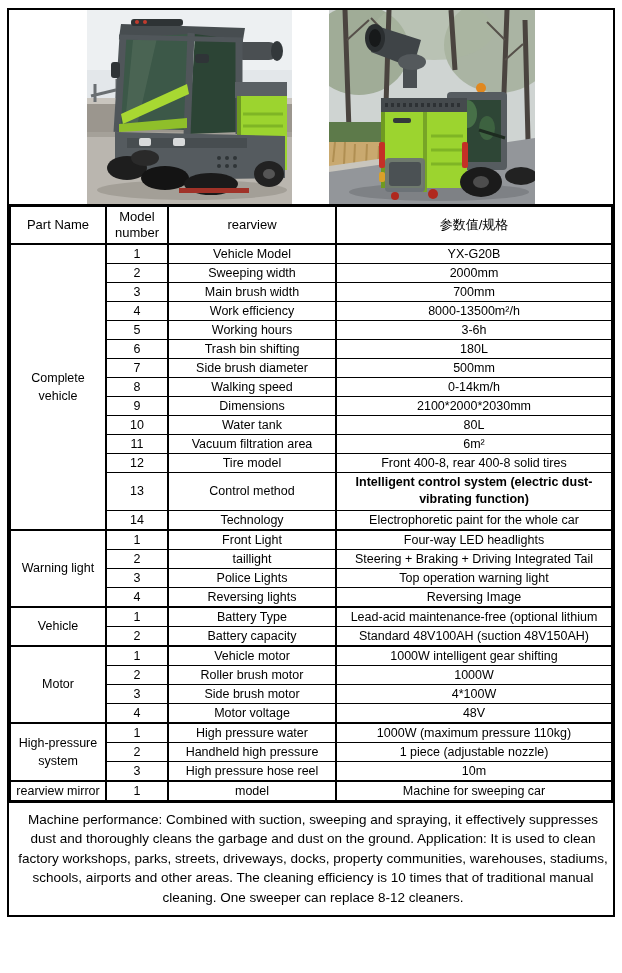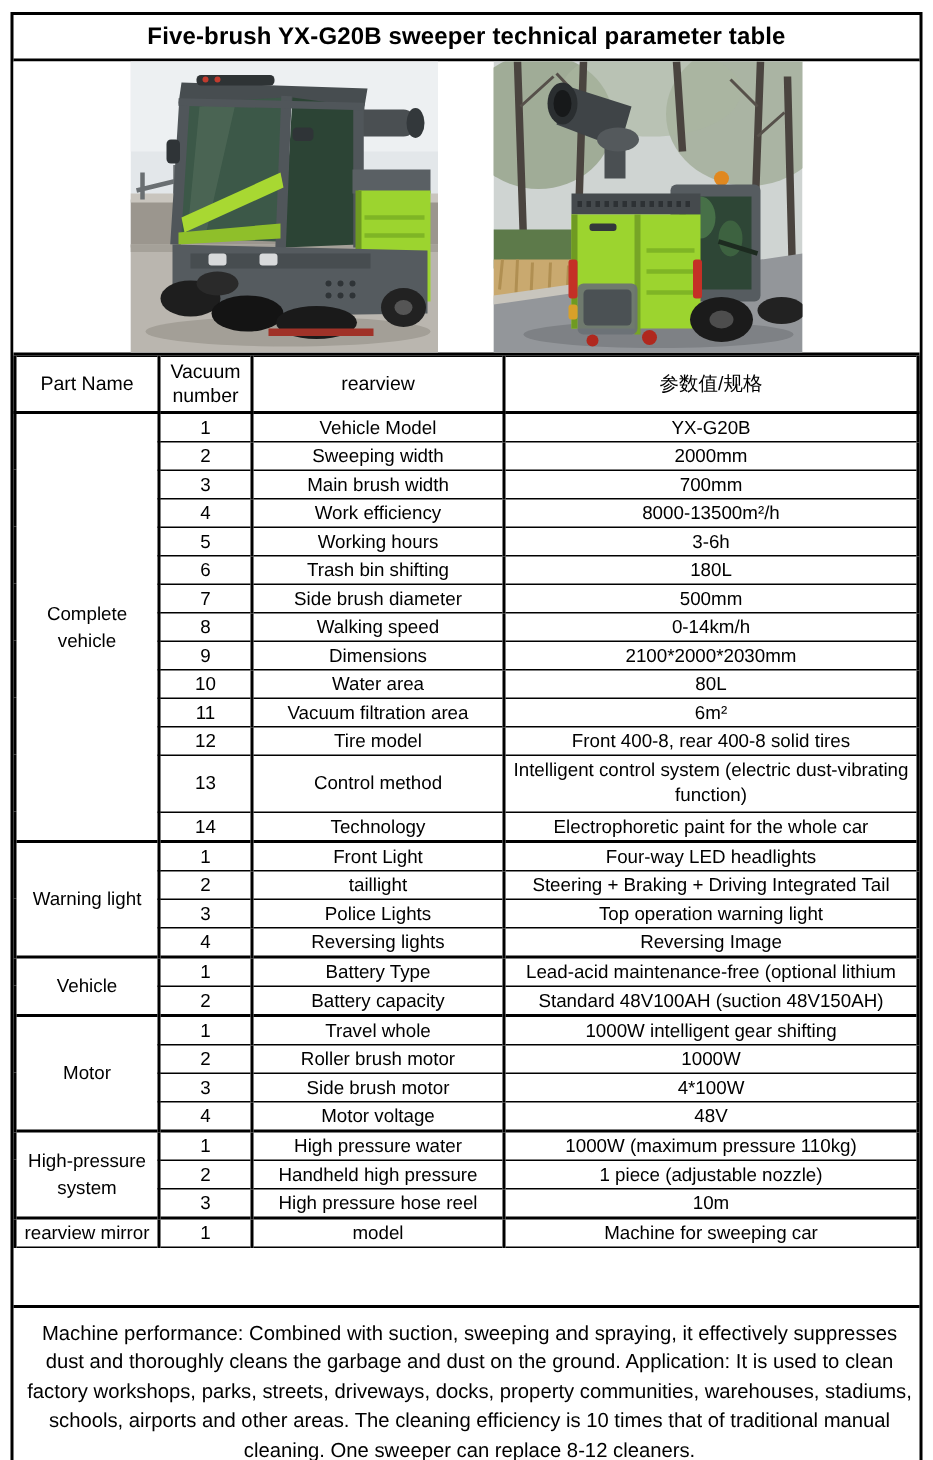--- a/index.html
+++ b/index.html
@@ -14,33 +14,32 @@
   .photo { display:block; }
 
   table.spec { width:100%; border-collapse:collapse; table-layout:fixed; }
   table.spec col.c-part { width:96px; }
   table.spec col.c-serial { width:62px; }
   table.spec col.c-project { width:168px; }
   table.spec th, table.spec td { border:1px solid #000; border-left:2px solid #000; border-right:2px solid #000;
             text-align:center; vertical-align:middle; font-size:12.5px; padding:0 2px; overflow:hidden; }
   table.spec thead th { height:37px; font-weight:normal; border-bottom:2px solid #000; font-size:13px; line-height:1.25; }
   table.spec td { height:19px; line-height:18px; white-space:nowrap; }
-  table.spec td.wrap { white-space:normal; line-height:1.35; height:38px; }
+  table.spec td.wrap { white-space:normal; line-height:1.35; height:38px;font-weight:bold; }
   table.spec tr.group-start td { border-top:2px solid #000; }
   td.part-name { white-space:normal !important; line-height:1.3; font-size:12.5px; }
 
   .footer { border-top:2.5px solid #000; padding:7px 4px 8px 8px; text-align:center;
-            font-size:13.5px; line-height:1.45;margin-top:38px; }
+            font-size:13.5px; line-height:1.45; }
 </style>
 </head>
 <body>
 
 <div class="page">
 
-  <div class="title-bar">Five-brush YX-G20B sweeper technical parameter table</div>
 
   <div class="photos">
 
     <svg class="photo" width="205" height="194" viewBox="0 0 205 194">
       <rect width="205" height="194" fill="#e3e7ea"></rect>
       <rect y="0" width="205" height="60" fill="#edf0f2"></rect>
 
       <rect y="92" width="205" height="32" fill="#9b968e"></rect>
       <rect y="88" width="205" height="6" fill="#c9c5be"></rect>
       <path d="M4 86 L70 70 M8 92 L8 74 M30 88 L30 69 M52 84 L52 66" stroke="#6a6f72" stroke-width="3" fill="none"></path>
@@ -166,21 +165,21 @@
   <table class="spec">
     <colgroup>
       <col class="c-part">
         <col class="c-serial">
         <col class="c-project">
         <col>
     </colgroup>
     <thead>
       <tr>
         <th>Part Name</th>
-        <th>Vacuum number</th>
+        <th>Model number</th>
         <th>rearview</th>
         <th>参数值/规格</th>
       </tr>
     </thead>
     <tbody id="spec-body">
         <tr class="group-start">
           <td class="part-name" rowspan="14">Complete vehicle</td>
           <td>1</td>
           <td>Vehicle Model</td>
           <td>YX-G20B</td>
@@ -220,21 +219,21 @@
           <td>Walking speed</td>
           <td>0-14km/h</td>
         </tr>
         <tr>
           <td>9</td>
           <td>Dimensions</td>
           <td>2100*2000*2030mm</td>
         </tr>
         <tr>
           <td>10</td>
-          <td>Water area</td>
+          <td>Water tank</td>
           <td>80L</td>
         </tr>
         <tr>
           <td>11</td>
           <td>Vacuum filtration area</td>
           <td>6m²</td>
         </tr>
         <tr>
           <td>12</td>
           <td>Tire model</td>
@@ -278,21 +277,21 @@
           <td>Lead-acid maintenance-free (optional lithium</td>
         </tr>
         <tr>
           <td>2</td>
           <td>Battery capacity</td>
           <td>Standard 48V100AH (suction 48V150AH)</td>
         </tr>
         <tr class="group-start">
           <td class="part-name" rowspan="4">Motor</td>
           <td>1</td>
-          <td>Travel whole</td>
+          <td>Vehicle motor</td>
           <td>1000W intelligent gear shifting</td>
         </tr>
         <tr>
           <td>2</td>
           <td>Roller brush motor</td>
           <td>1000W</td>
         </tr>
         <tr>
           <td>3</td>
           <td>Side brush motor</td>

